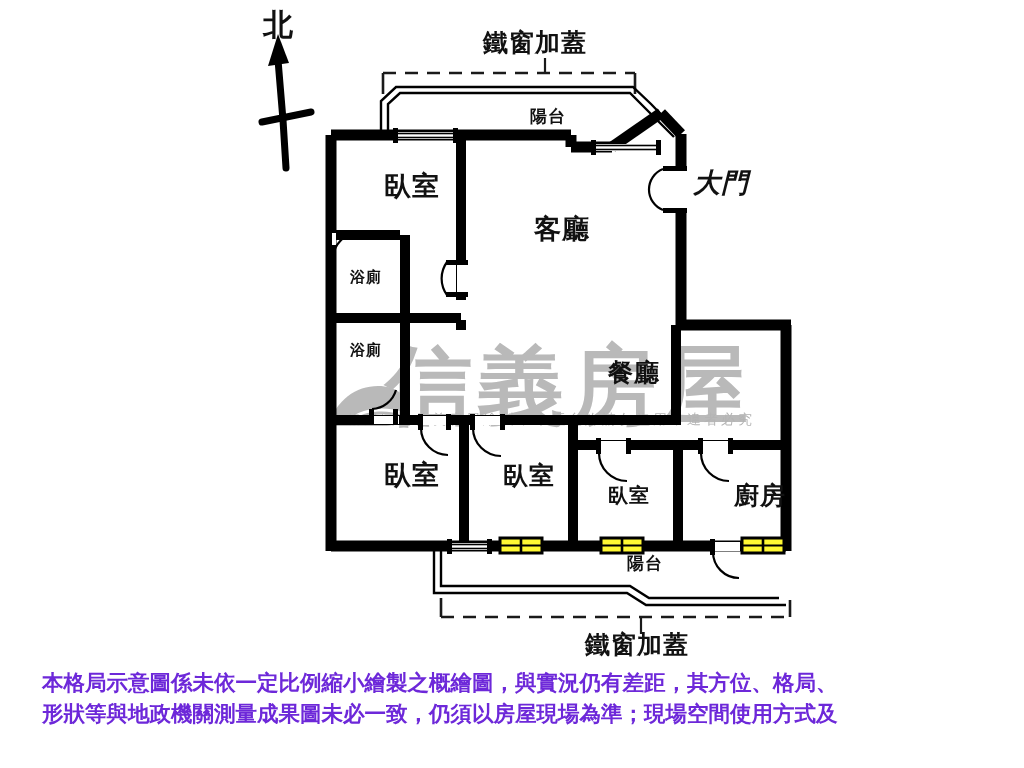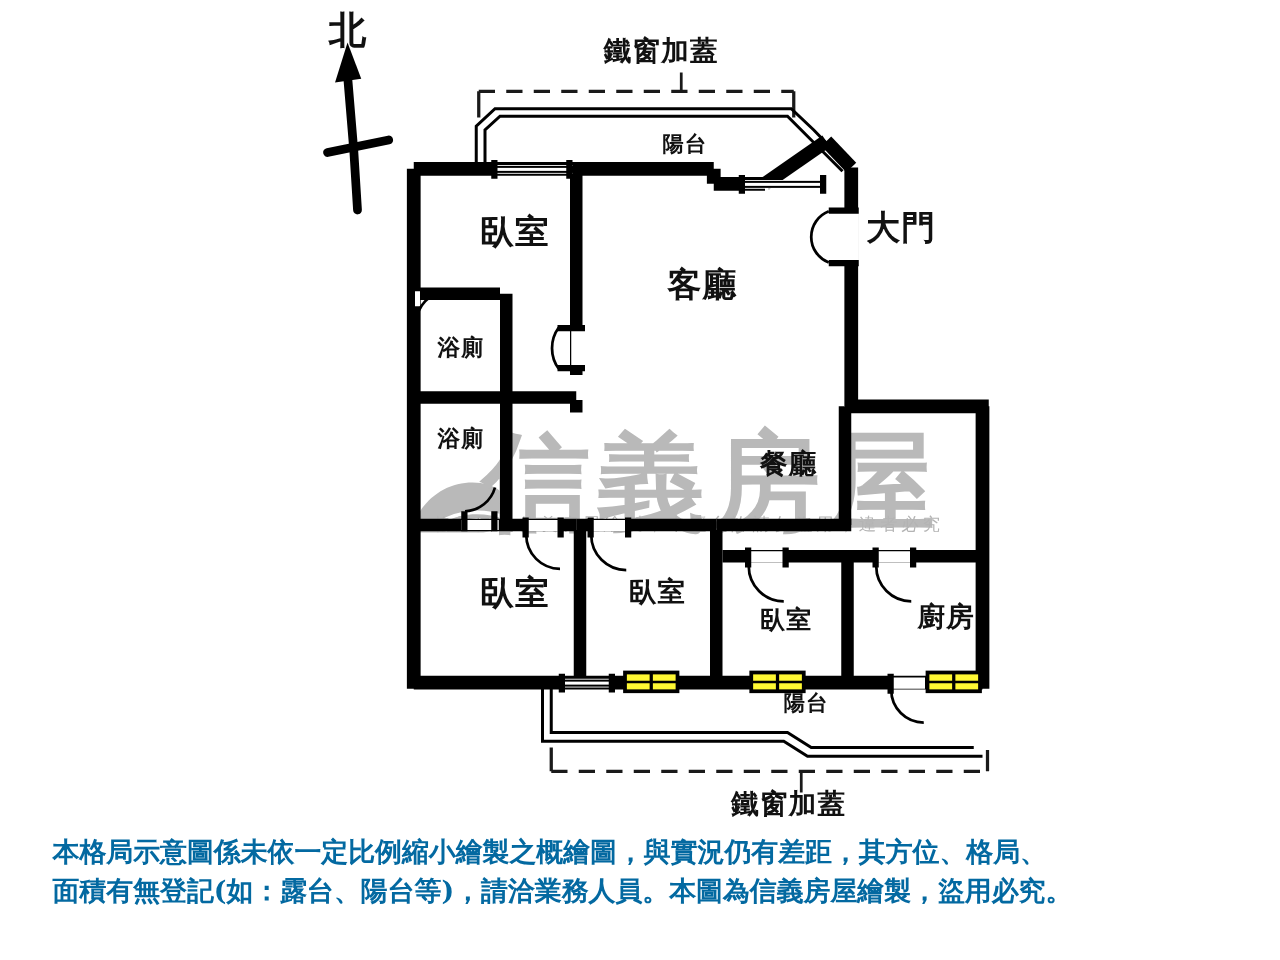--- a/index.html
+++ b/index.html
@@ -28,23 +28,23 @@
     position: absolute;
     font-family: "DejaVu Serif", "Liberation Serif", serif;
     font-weight: 700;
     color: #111111;
     white-space: nowrap;
     letter-spacing: 1px;
     line-height: 1;
     user-select: none;
   }
   .lbl-xl { font-size: 27px; }
-  .lbl-lg { font-size: 22px; }
+  .lbl-lg { font-size: 25px; }
   .lbl-md { font-size: 20px; }
-  .lbl-sm { font-size: 18px; }
+  .lbl-sm { font-size: 15px; }
   .lbl-xs { font-size: 14px; }
 
   .wm-main {
     position: absolute;
     font-family: "DejaVu Serif", "Liberation Serif", serif;
     font-weight: 700;
     font-size: 86px;
     color: #b9b9b9;
     letter-spacing: 6px;
     white-space: nowrap;
@@ -66,21 +66,21 @@
   }
   #disclaimer {
     position: absolute;
     left: 42px;
     top: 668px;
     width: 948px;
     font-family: "DejaVu Serif", "Liberation Serif", serif;
     font-weight: 700;
     font-size: 21.5px;
     line-height: 1.42;
-    color: #0369a1;
+    color: #6d28d9;
     letter-spacing: 0px;
   }
   #disclaimer div { white-space: nowrap; }
 </style>
 </head>
 <body>
 
 <div id="page">
 
   <div class="wm-logo" style="left:322px; top:352px;">
@@ -257,33 +257,33 @@
       <path d="M641 617 L641 634" stroke="#1a1a1a" stroke-width="2.2" fill="none"></path>
     </g>
 
   </svg>
 
   <div class="room-label lbl-xl" style="left:263px; top:10px; font-size:30px;">北</div>
 
   <div class="room-label lbl-lg" style="left:483px; top:30px;">鐵窗加蓋</div>
   <div class="room-label lbl-lg" style="left:585px; top:632px;">鐵窗加蓋</div>
 
-  <div class="room-label lbl-xl" style="left:693px; top:169px;">大門</div>
+  <div class="room-label lbl-xl" style="left:693px; top:169px;font-style:italic;">大門</div>
 
   <div class="room-label lbl-xl" style="left:384px; top:172px;">臥室</div>
   <div class="room-label lbl-xl" style="left:534px; top:215px;">客廳</div>
   <div class="room-label lbl-sm" style="left:350px; top:270px;">浴廁</div>
   <div class="room-label lbl-sm" style="left:350px; top:343px;">浴廁</div>
   <div class="room-label lbl-lg" style="left:608px; top:360px;">餐廳</div>
   <div class="room-label lbl-xl" style="left:384px; top:461px;">臥室</div>
   <div class="room-label lbl-lg" style="left:503px; top:463px;">臥室</div>
   <div class="room-label lbl-md" style="left:608px; top:485px;">臥室</div>
   <div class="room-label lbl-lg" style="left:734px; top:483px;">廚房</div>
 
   <div class="room-label lbl-xs" style="left:530px; top:108px; font-size:17px;">陽台</div>
   <div class="room-label lbl-xs" style="left:627px; top:555px; font-size:17px;">陽台</div>
 
   <div id="disclaimer">
     <div>本格局示意圖係未依一定比例縮小繪製之概繪圖，與實況仍有差距，其方位、格局、</div>
-    <div>面積有無登記(如：露台、陽台等)，請洽業務人員。本圖為信義房屋繪製，盜用必究。</div>
+    <div>形狀等與地政機關測量成果圖未必一致，仍須以房屋現場為準；現場空間使用方式及</div>
   </div>
 
 </div>
 
 </body></html>

